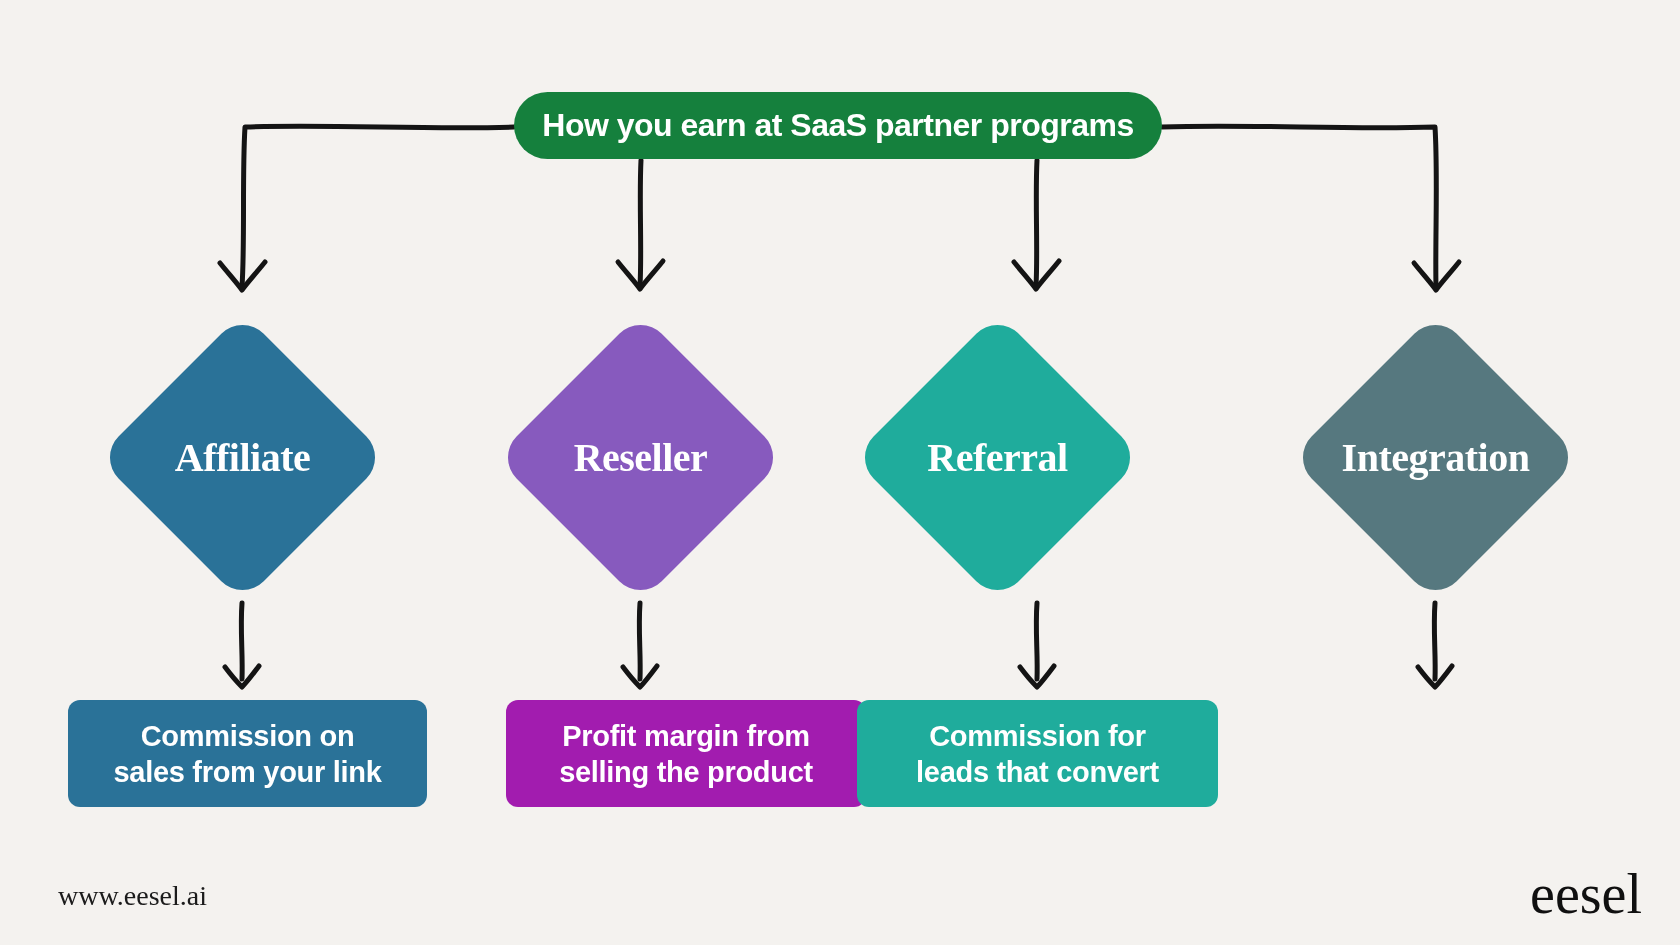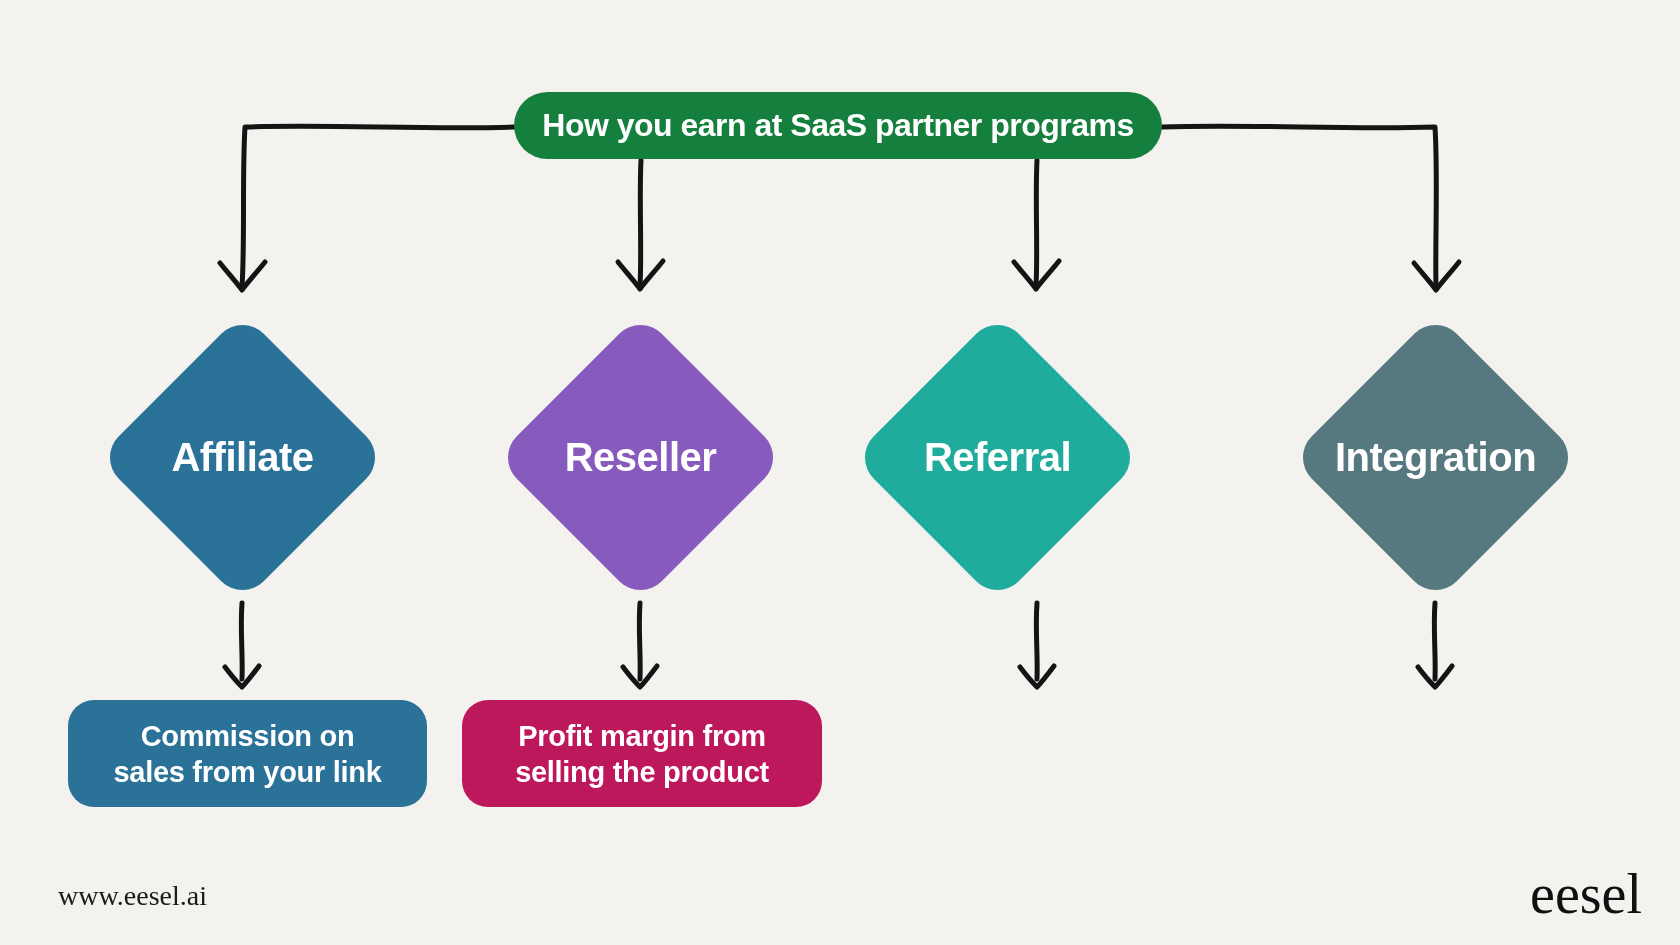--- a/index.html
+++ b/index.html
@@ -15,24 +15,24 @@
     color:#ffffff;font-weight:700;font-size:32px;letter-spacing:-0.5px;white-space:nowrap;
   }
   .diamond{position:absolute;top:313px;width:289px;height:289px;}
   .col0{left:98px}.col1{left:496px}.col2{left:853px}.col3{left:1291px}
   .diamond-shape{
     position:absolute;left:42px;top:42px;width:205px;height:205px;
     border-radius:30px;transform:rotate(45deg);
   }
   .diamond-label{
     position:absolute;inset:0;display:flex;align-items:center;justify-content:center;
-    color:#ffffff;font-weight:700;font-size:40px;letter-spacing:-0.5px;
+    color:#ffffff;font-weight:700;font-size:40px;letter-spacing:-0.5px;font-family:Liberation Serif, serif;
   }
   .outcome{
-    position:absolute;top:700px;height:107px;border-radius:26px;
+    position:absolute;top:700px;height:107px;border-radius:12px;
     display:flex;flex-direction:column;align-items:center;justify-content:center;
     color:#ffffff;font-weight:700;font-size:29px;line-height:36px;
     letter-spacing:-0.3px;text-align:left;white-space:nowrap;
   }
   .box0{left:68px;width:359px}
   .box1{left:462px;width:360px}
   .box2{left:857px;width:361px}
   .box3{left:1242px;width:390px}
   .site{
     position:absolute;left:50px;top:880px;
@@ -95,21 +95,25 @@
   </div>
   <div class="diamond col3">
     <div class="diamond-shape" style="background-color: rgb(86, 120, 127);"></div>
     <div class="diamond-label">Integration</div>
   </div>
 
   <div class="outcome box0" style="background-color: rgb(42, 114, 152);">
     <span>Commission on</span>
     <span>sales from your link</span>
   </div>
-  <div class="outcome box1" style="background-color: #be185d;">
+  <div class="outcome box1" style="background-color: #a21caf; margin-left: 44px;">
     <span>Profit margin from</span>
     <span>selling the product</span>
+  </div>
+  <div class="outcome box2" style="background-color: rgb(31, 172, 156);">
+    <span>Commission for</span>
+    <span>leads that convert</span>
   </div>
 
   <div class="site">www.eesel.ai</div>
   <div class="brand">eesel</div>
 
 </div>
 
 </body></html>

